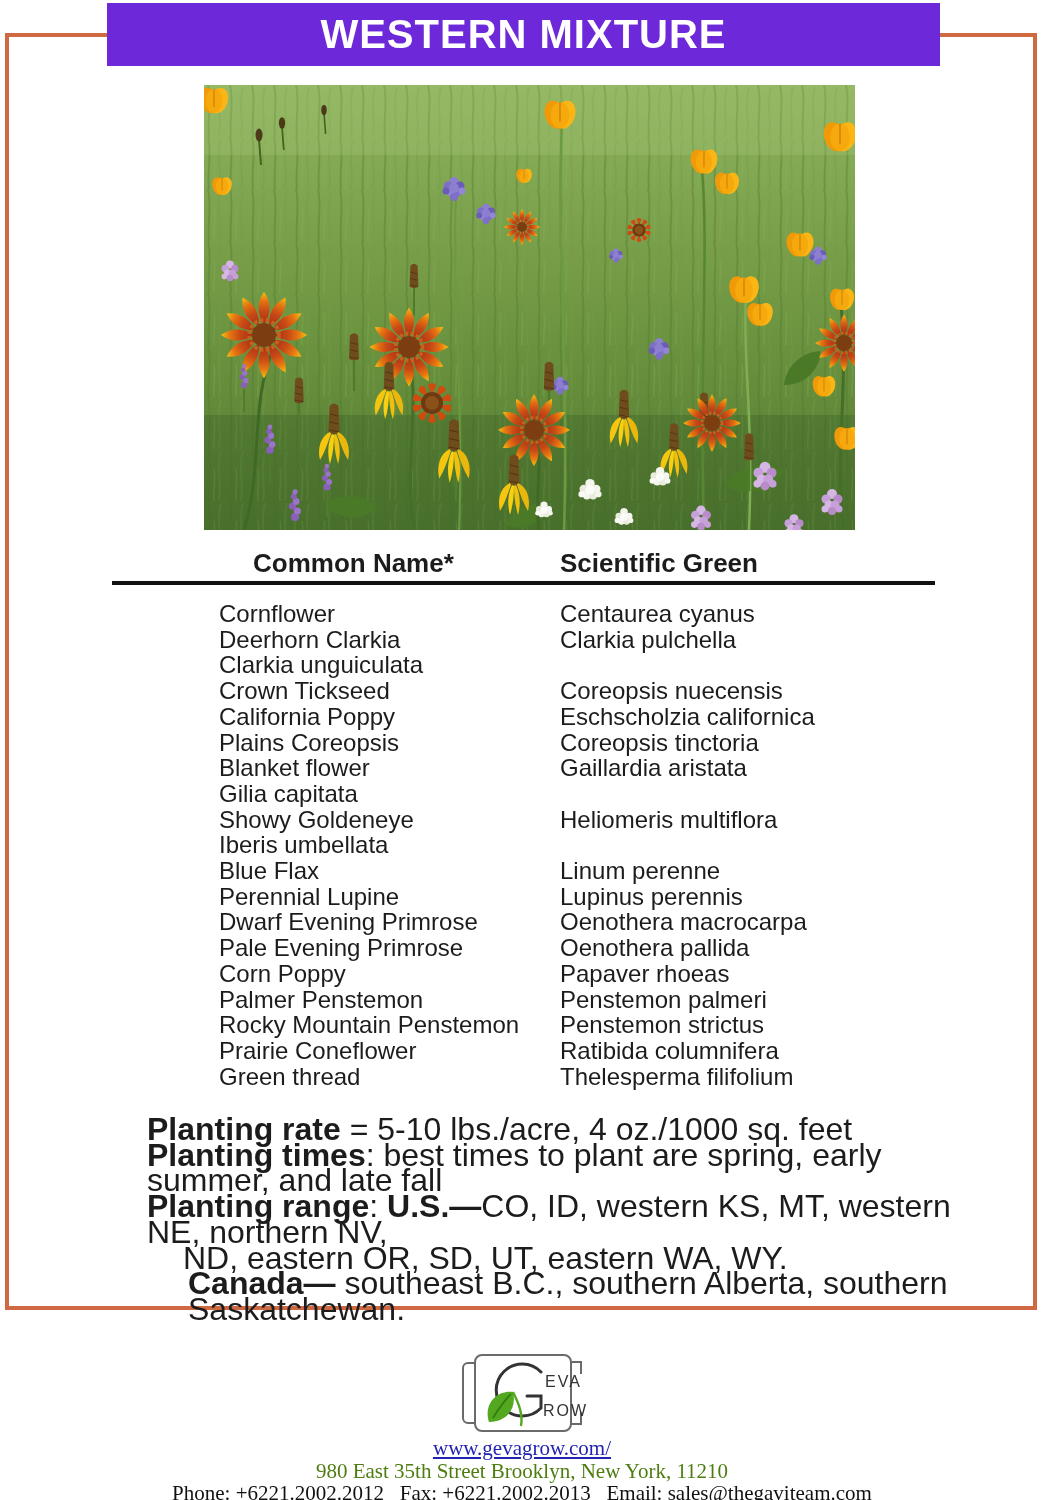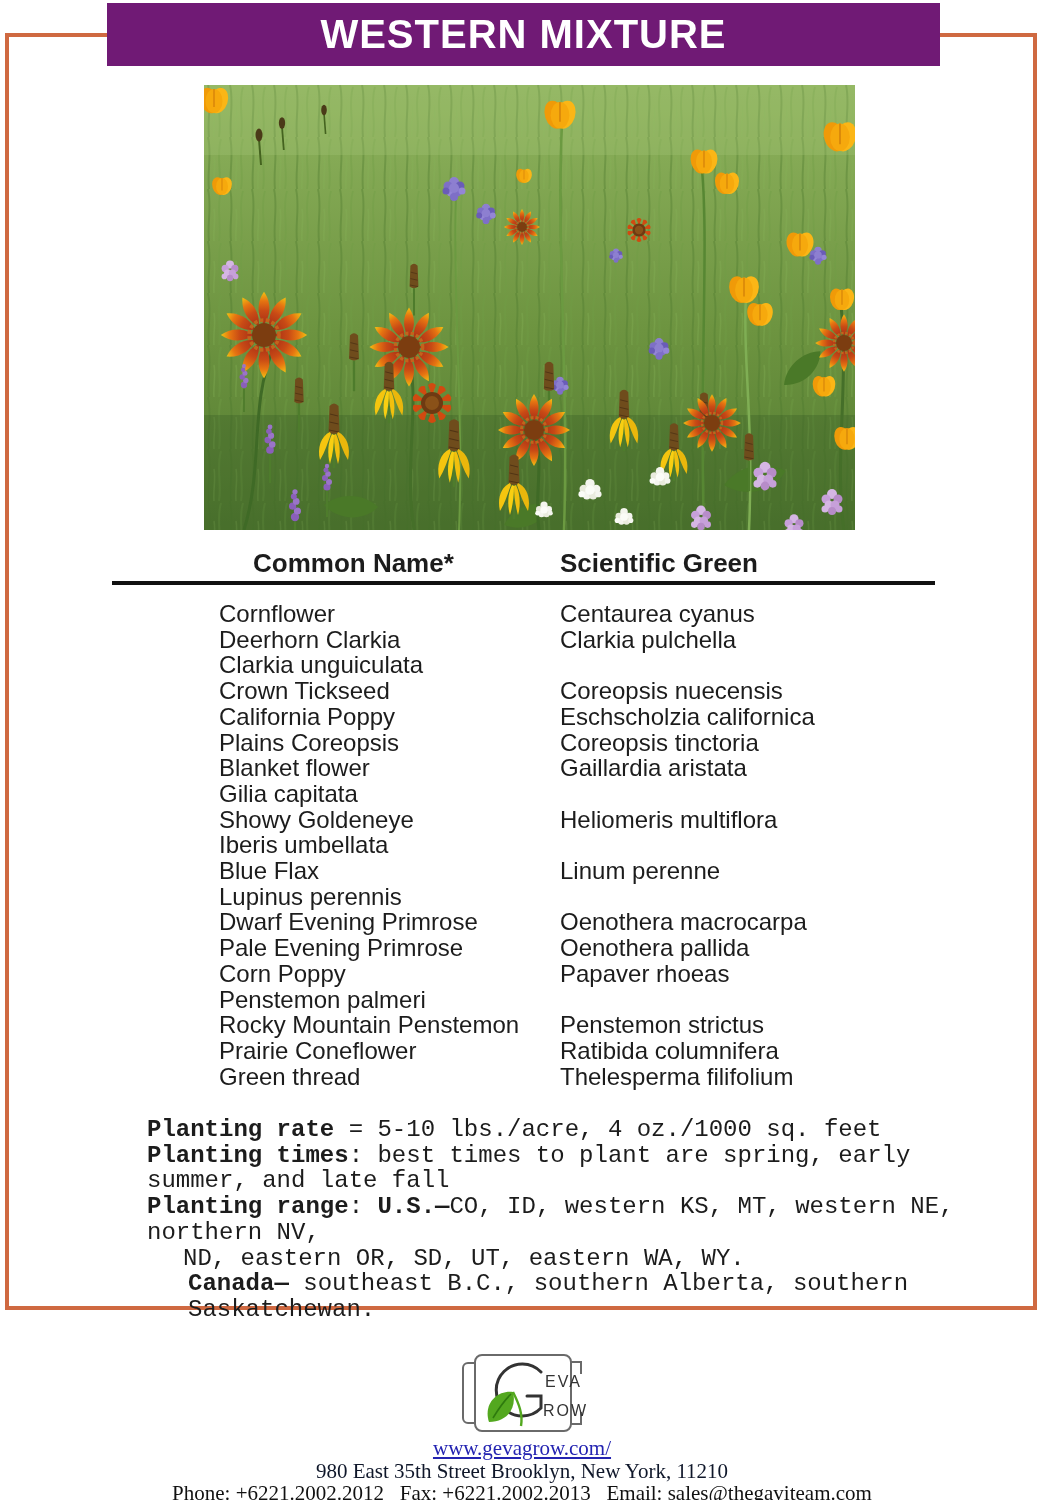--- a/index.html
+++ b/index.html
@@ -3,47 +3,47 @@
 <meta charset="utf-8">
 <style>
   html,body{margin:0;padding:0;background:#ffffff;}
   .page{position:relative;width:1044px;height:1500px;background:#fff;overflow:hidden;
         font-family:"Liberation Sans",sans-serif;color:#1c1c1c;}
   
   .frame{position:absolute;left:5px;top:33px;width:1032px;height:1277px;
          border:4px solid #cf6941;box-sizing:border-box;}
   
   .title-bar{position:absolute;left:107px;top:3px;width:833px;height:63px;
-             background:#701a75;display:flex;align-items:center;justify-content:center;}
+             background:#6d28d9;display:flex;align-items:center;justify-content:center;}
   .title-bar h1{margin:0;color:#fff;font-size:40px;font-weight:bold;letter-spacing:1px;}
   
   .photo{position:absolute;left:204px;top:85px;width:651px;height:445px;margin:0;}
   .photo svg{display:block;width:100%;height:100%;}
   
   .th-common{position:absolute;left:226px;top:548px;font-size:26px;font-weight:bold;margin-left:27px;}
   .th-sci{position:absolute;left:560px;top:548px;font-size:26px;font-weight:bold;}
   .rule{position:absolute;left:112px;top:581px;width:823px;height:4px;background:#111;}
   .tbody{position:absolute;left:219px;top:601px;font-size:24px;line-height:25.7px;}
   .trow{display:flex;}
   .trow .c1{width:341px;}
   
   .planting{position:absolute;left:147px;top:1117px;width:810px;
-            font-size:24px;line-height:25.7px;font-family:Liberation Mono, monospace;}
+            font-size:32px;line-height:25.7px;}
   .planting b{font-weight:bold;}
   .indent1{padding-left:36px;}
   .indent2{padding-left:41px;}
   
   .footnote{position:absolute;left:150px;top:1266px;font-size:19px;color:#222;margin:0;}
   
   .logo{position:absolute;left:455px;top:1346px;width:134px;height:92px;}
   .website{position:absolute;left:0;top:1436px;width:100%;text-align:center;
            font-family:"Liberation Serif",serif;font-size:21px;color:#2323b1;
            text-decoration:underline;cursor:pointer;}
   .address{position:absolute;left:0;top:1459px;width:100%;text-align:center;
-           font-family:"Liberation Serif",serif;font-size:21px;color:#0f172a;}
+           font-family:"Liberation Serif",serif;font-size:21px;color:#4d7c0f;}
   .contact{position:absolute;left:0;top:1481px;width:100%;text-align:center;
            font-family:"Liberation Serif",serif;font-size:21px;color:#111;white-space:pre;}
 </style>
 </head>
 <body>
 
 <div class="page">
 
   <div class="frame"></div>
 
@@ -288,35 +288,37 @@
         <span class="c2">Heliomeris multiflora</span>
       </div>
       <div class="trow">
         <span class="c2">Iberis umbellata</span>
       </div>
       <div class="trow">
         <span class="c1">Blue Flax</span>
         <span class="c2">Linum perenne</span>
       </div>
       <div class="trow">
+        <span class="c1">Perennial Lupine</span>
         <span class="c2">Lupinus perennis</span>
       </div>
       <div class="trow">
         <span class="c1">Dwarf Evening Primrose</span>
         <span class="c2">Oenothera macrocarpa</span>
       </div>
       <div class="trow">
         <span class="c1">Pale Evening Primrose</span>
         <span class="c2">Oenothera pallida</span>
       </div>
       <div class="trow">
         <span class="c1">Corn Poppy</span>
         <span class="c2">Papaver rhoeas</span>
       </div>
       <div class="trow">
+        <span class="c1">Palmer Penstemon</span>
         <span class="c2">Penstemon palmeri</span>
       </div>
       <div class="trow">
         <span class="c1">Rocky Mountain Penstemon</span>
         <span class="c2">Penstemon strictus</span>
       </div>
       <div class="trow">
         <span class="c1">Prairie Coneflower</span>
         <span class="c2">Ratibida columnifera</span>
       </div>

